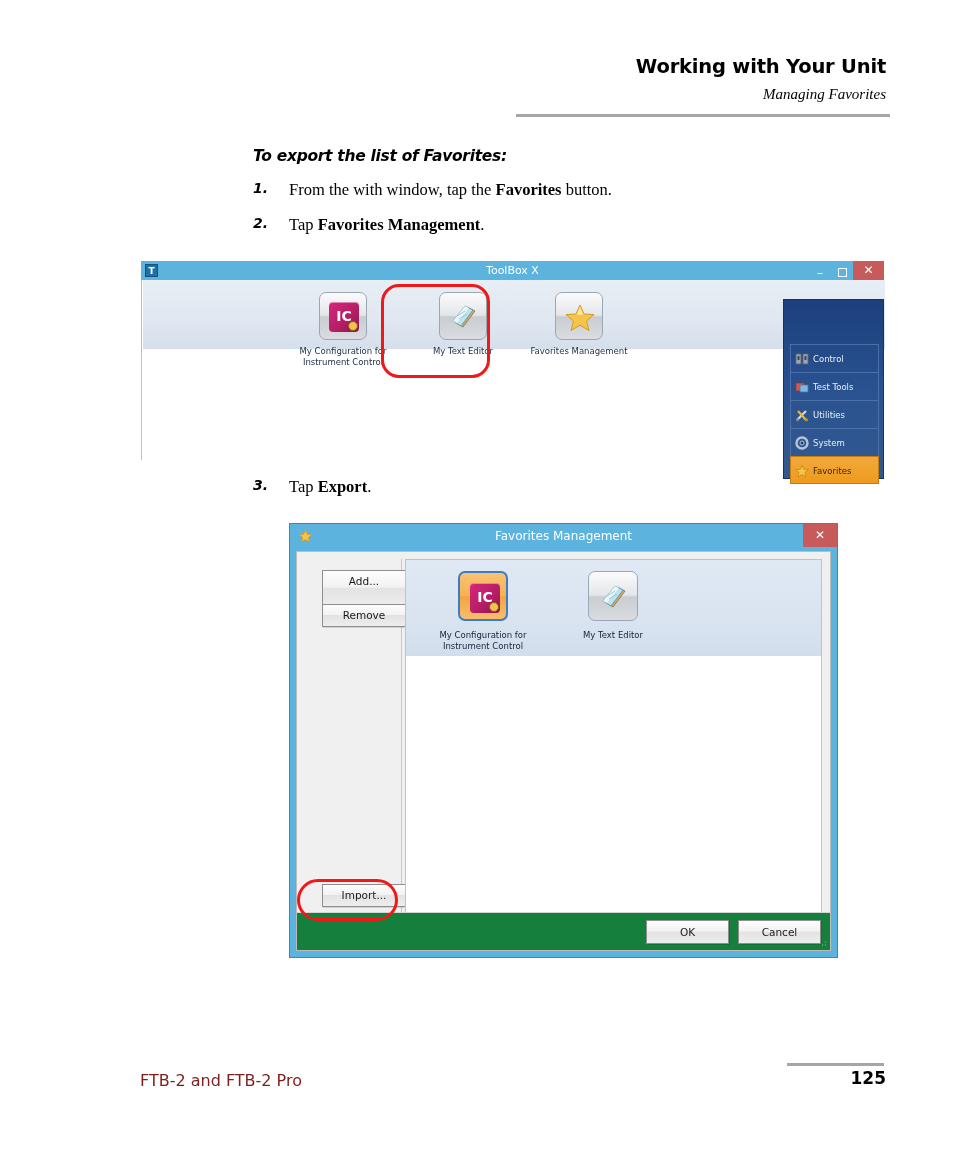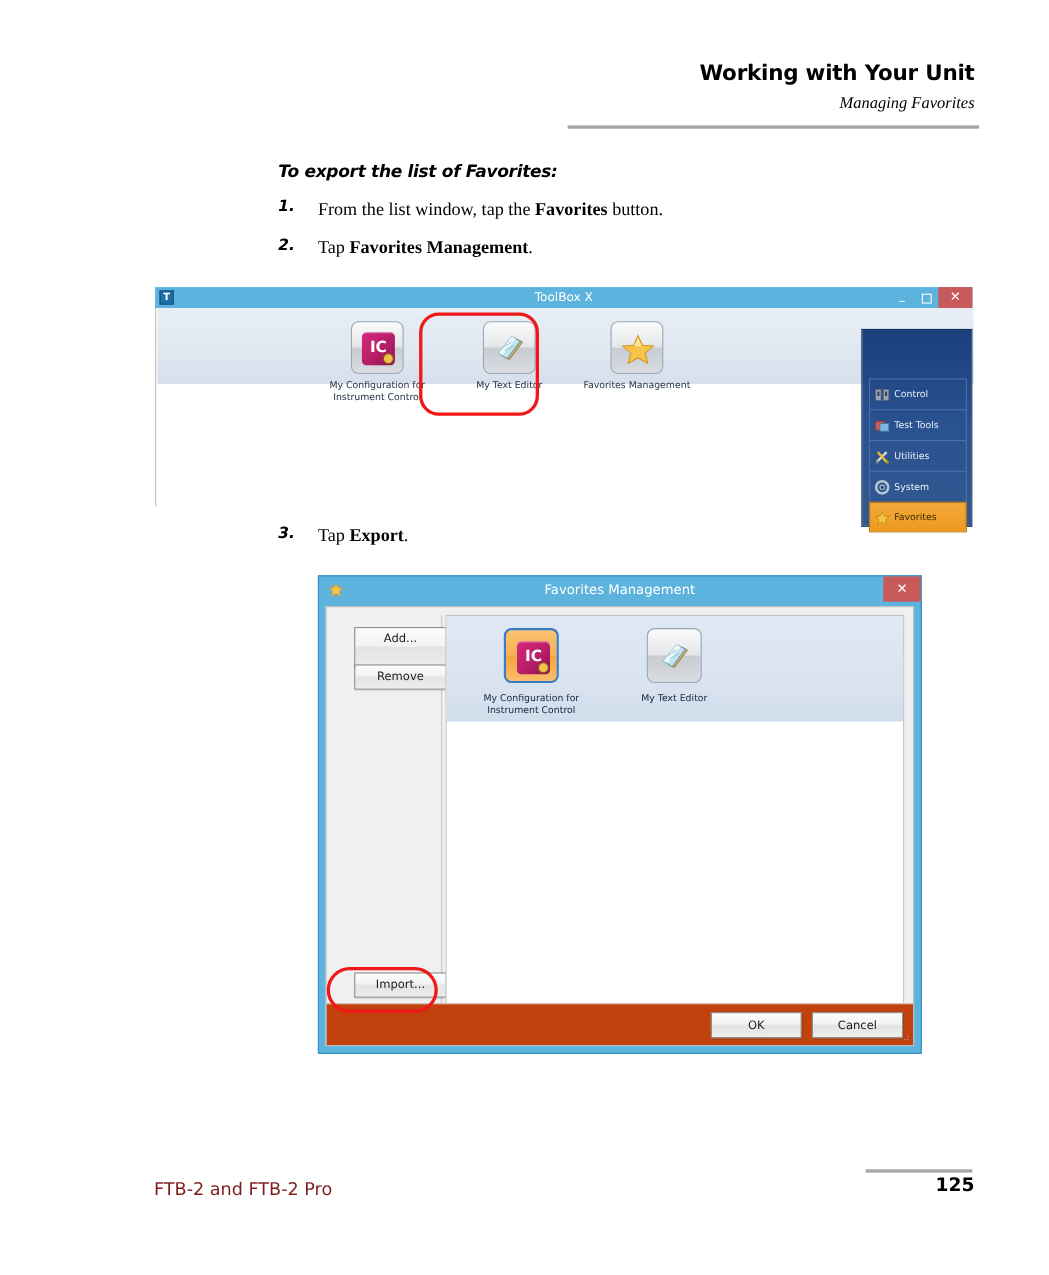--- a/index.html
+++ b/index.html
@@ -404,21 +404,21 @@
     margin-top: 9px;
     white-space: pre-line;
   }
   .fav-tile .ic-icon   { left: 10px; top: 10px; }
   .fav-tile .te-icon   { left: 11px; top: 12px; }
 
   .fav-footer {
     position: absolute;
     left: 0; bottom: 0;
     width: 533px; height: 38px;
-    background: #c2410c;
+    background: #15803d;
     border-top: 1px solid #d4d4d4;
     box-sizing: border-box;
   }
   #btn-ok     { right: 101px; top: 7px; width: 83px; height: 24px; line-height: 22px; }
   #btn-cancel { right: 9px;  top: 7px; width: 83px; height: 24px; line-height: 22px; }
   .fav-grip {
     position: absolute;
     right: 3px; bottom: 2px;
     width: 8px; height: 8px;
   }
@@ -453,21 +453,21 @@
 <div class="page-header">
   <div class="hdr-title">Working with Your Unit</div>
   <div class="hdr-sub">Managing Favorites</div>
   <div class="hdr-rule"></div>
 </div>
 
 <div class="proc-title">To export the list of Favorites:</div>
 
 <div class="step" id="step1">
   <span class="num">1.</span>
-  <span class="txt"><span>From the list window, tap the </span><b>Favorites</b><span> button.</span></span>
+  <span class="txt"><span>From the with window, tap the </span><b>Favorites</b><span> button.</span></span>
 </div>
 <div class="step" id="step2">
   <span class="num">2.</span>
   <span class="txt"><span>Tap </span><b>Favorites Management</b><span>.</span></span>
 </div>
 <div class="step" id="step3">
   <span class="num">3.</span>
   <span class="txt"><span>Tap </span><b>Export</b><span>.</span></span>
 </div>
 

